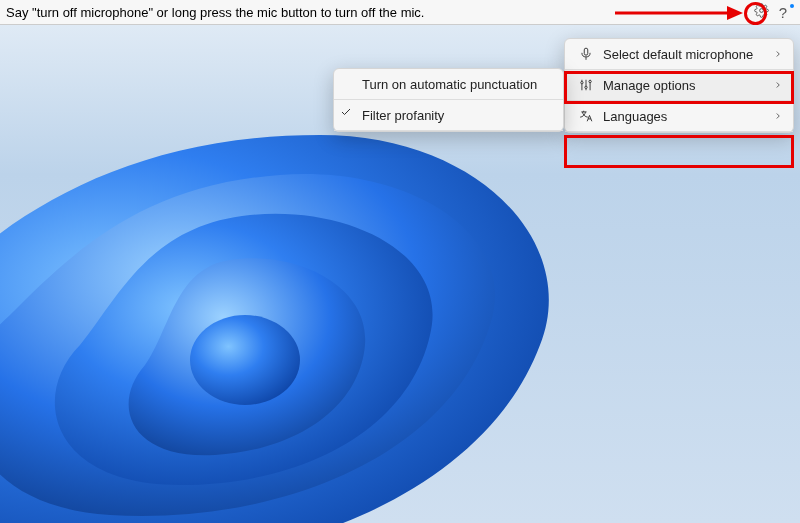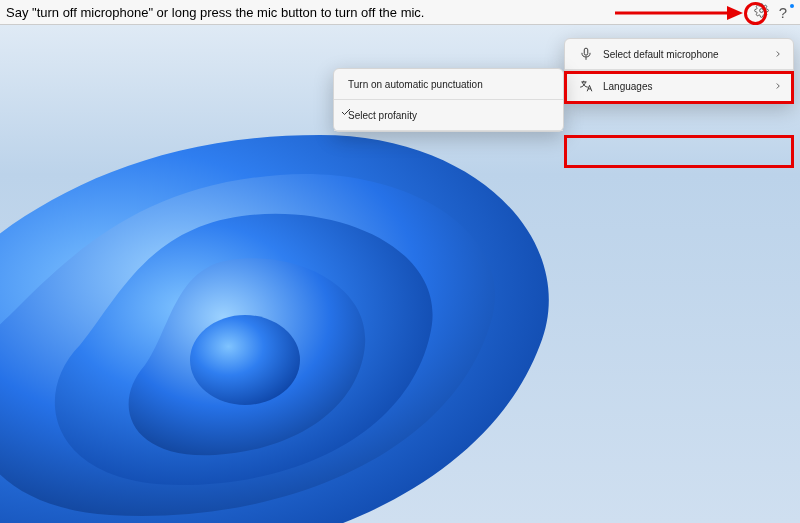--- a/index.html
+++ b/index.html
@@ -30,28 +30,28 @@
     .wallpaper {
       position:absolute; left:0; top:25px; width:800px; height:498px;
       background:linear-gradient(180deg,#dfeaf5 0%,#bcd3ea 30%,#cfdff0 100%);
       overflow:hidden;
     }
     .wallpaper svg { position:absolute; left:0; top:0; }
 
     .menu {
       position:absolute; background:#f6f6f6; border:1px solid #d5d5d5;
       border-radius:6px; box-shadow:0 6px 20px rgba(0,0,0,.22);
-      font-size:10px; color:#222;
+      font-size:13px; color:#222;
     }
     .menu .item {
       display:flex; align-items:center; gap:10px;
       padding:0 14px; height:30px; position:relative;
       cursor:pointer;
     }
-    #menu1 .item { padding-left:14px; }
+    #menu1 .item { padding-left:28px; }
     .menu .sep { height:1px; background:#ddd; margin:0; }
     .menu .chev {
       position:absolute; right:10px; top:8px; color:#444;
     }
     .menu .check { position:absolute; left:6px; top:6px; color:#333; }
     .menu .hover { background:#eee; }
     .menu .icon { color:#333; display:flex; align-items:center; }
 
     #menu1 { left:333px; top:68px; width:231px; }
     #menu2 { left:564px; top:38px; width:230px; }
@@ -125,20 +125,36 @@
             <path d="M5 10a7 7 0 0 0 14 0"></path>
             <line x1="12" y1="17" x2="12" y2="22"></line>
           </svg>
     </span>
     <span>Select default microphone</span>
     <span class="chev"><svg width="10" height="14" viewBox="0 0 24 24" fill="none" stroke="currentColor" stroke-width="2">
             <polyline points="9 18 15 12 9 6"></polyline>
           </svg></span>
   </div>
   <div class="sep"></div>
+  <div class="item hover">
+    <span class="icon">
+      <svg width="14" height="14" viewBox="0 0 24 24" fill="none" stroke="currentColor" stroke-width="1.6">
+            <line x1="5" y1="3" x2="5" y2="21"></line>
+            <circle cx="5" cy="8" r="2" fill="#f6f6f6"></circle>
+            <line x1="12" y1="3" x2="12" y2="21"></line>
+            <circle cx="12" cy="16" r="2" fill="#f6f6f6"></circle>
+            <line x1="19" y1="3" x2="19" y2="21"></line>
+            <circle cx="19" cy="6" r="2" fill="#f6f6f6"></circle>
+          </svg>
+    </span>
+    <span>Manage options</span>
+    <span class="chev"><svg width="10" height="14" viewBox="0 0 24 24" fill="none" stroke="currentColor" stroke-width="2">
+            <polyline points="9 18 15 12 9 6"></polyline>
+          </svg></span>
+  </div>
   <div class="sep"></div>
   <div class="item">
     <span class="icon">
       <svg width="14" height="14" viewBox="0 0 24 24" fill="none" stroke="currentColor" stroke-width="1.6">
             <path d="M4 5h9M8 3v2M6 5c0 4 5 9 9 9M11 5c0 4-5 9-9 9"></path>
             <path d="M14 21l4-10 4 10M15.5 17h5"></path>
           </svg>
     </span>
     <span>Languages</span>
     <span class="chev"><svg width="10" height="14" viewBox="0 0 24 24" fill="none" stroke="currentColor" stroke-width="2">
@@ -150,21 +166,21 @@
 
 <div id="menu1" class="menu">
   <div class="item">
     <span>Turn on automatic punctuation</span>
   </div>
   <div class="sep"></div>
   <div class="item">
     <span class="check"><svg width="12" height="12" viewBox="0 0 24 24" fill="none" stroke="currentColor" stroke-width="2">
             <polyline points="20 6 9 17 4 12"></polyline>
           </svg></span>
-    <span>Select profanity</span>
+    <span>Filter profanity</span>
   </div>
   <div class="sep"></div>
 </div>
 
 <div id="box1" class="red-box"></div>
 <div id="box2" class="red-box"></div>
 
 </div>
 
 </body></html>

